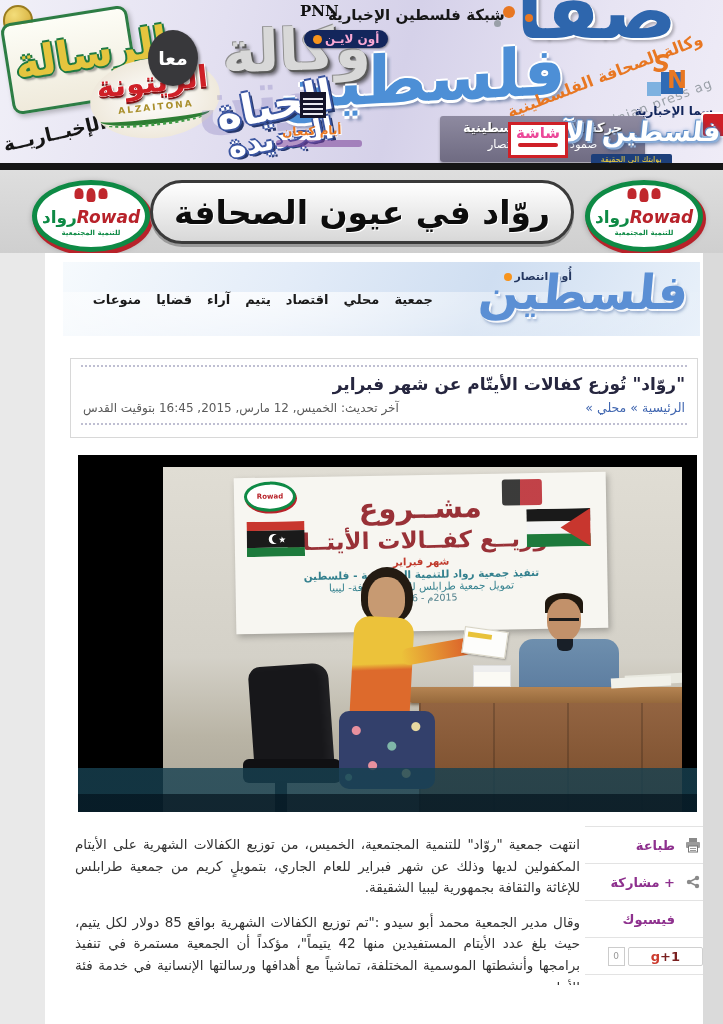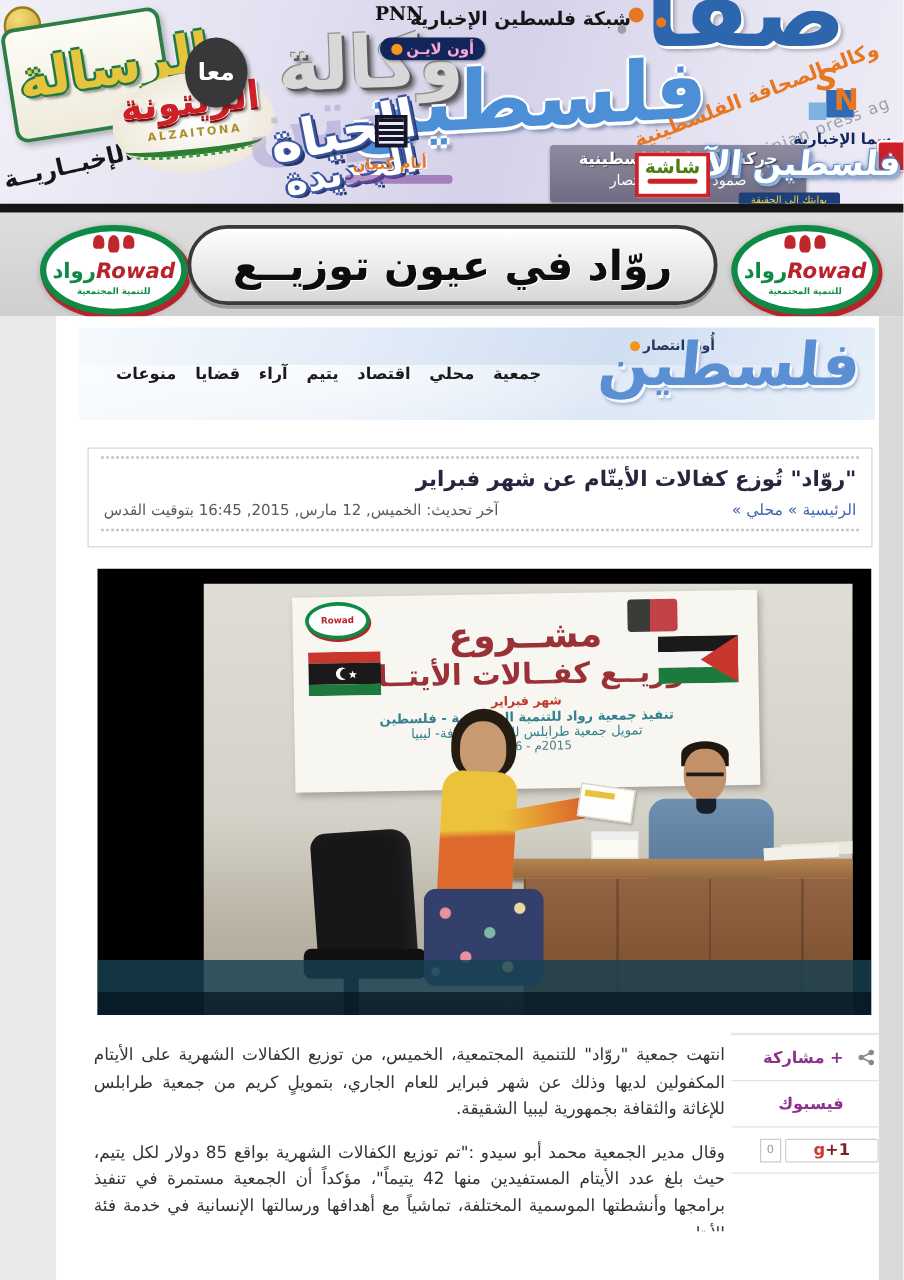--- a/index.html
+++ b/index.html
@@ -48,21 +48,21 @@
   .sama .sq1 { position:absolute; left:20px; top:16px; width:22px; height:22px; background:#2f6bb5; }
   .sama .sq2 { position:absolute; left:6px; top:26px; width:14px; height:14px; background:#7db1e0; }
   .sama .s { position:absolute; left:12px; top:-6px; font-size:24px; font-weight:bold; color:#e87722; font-style:italic; }
   .sama .n { position:absolute; left:26px; top:10px; font-size:24px; font-weight:bold; color:#e87722; }
   .sama-name { right:10px; top:104px; font-size:12px; font-weight:bold; color:#13265c; z-index:4; }
   .fnow { right:2px; top:116px; z-index:5; text-align:center; }
   .fnow .n { font-size:27px; font-weight:bold; color:#fff; transform:skewX(-6deg);
     text-shadow:0 0 4px #4a7fc1,-1px -1px 0 #6f9bd0,2px 2px 0 #9db9dd,3px 3px 4px rgba(30,60,110,.6); }
   .fnow .pill { margin-top:2px; display:inline-block; background:#1d3f7a; color:#f4d23c; font-size:8px; padding:1px 10px; border-radius:2px; }
   .shasha { left:508px; top:122px; width:60px; height:36px; background:#fff; border:3px solid #cf2027; z-index:5; text-align:center; }
-  .shasha .ar { font-size:15px; font-weight:bold; color:#4d7c0f; line-height:1.1; }
+  .shasha .ar { font-size:15px; font-weight:bold; color:#ec4899; line-height:1.1; }
   .shasha .bar { width:40px; height:4px; background:#cf2027; margin:1px auto 0; border-radius:2px; filter:blur(.4px); }
   .red-edge { right:-8px; top:112px; width:30px; height:26px; background:#cf2027; border-radius:4px; z-index:4; box-shadow:inset 0 0 0 2px #fff; }
 
   
   .rowad-banner { position:absolute; left:0; top:163px; width:723px; height:90px; background:linear-gradient(#dedede,#cfcfcf); border-top:7px solid #151515; }
   .rowad-oval { position:absolute; top:10px; width:118px; height:72px; background:#fff; border-radius:50%; border:5px solid #0e8a45; box-shadow:2px 3px 0 1px #b8222a,1px 2px 6px rgba(0,0,0,.35); text-align:center; }
   .rowad-oval .people { position:absolute; left:50%; top:3px; transform:translateX(-50%); display:flex; gap:3px; }
   .rowad-oval .people i { width:9px; height:11px; background:#c0272d; border-radius:50% 50% 30% 30%; }
   .rowad-oval .people i:nth-child(2){ height:14px; }
   .rowad-oval .txt { position:absolute; left:0; right:0; top:22px; font-size:17px; font-weight:bold; direction:ltr; }
@@ -215,21 +215,21 @@
     <div class="rowad-oval" style="left:32px;">
       <span class="people">
           <i></i>
           <i></i>
           <i></i>
         </span>
       <div class="txt"><span class="ar">رواد</span><span class="en">Rowad</span></div>
       <div class="sub">للتنمية المجتمعية</div>
     </div>
     <div class="banner-title-box">
-      <div class="banner-title">روّاد في عيون توزيــع</div>
+      <div class="banner-title">روّاد في عيون الصحافة</div>
     </div>
     <div class="rowad-oval" style="left:585px;">
       <span class="people">
           <i></i>
           <i></i>
           <i></i>
         </span>
       <div class="txt"><span class="ar">رواد</span><span class="en">Rowad</span></div>
       <div class="sub">للتنمية المجتمعية</div>
     </div>
@@ -320,20 +320,32 @@
       <div class="photo-overlay"></div>
     </div>
 
     <div class="article-zone">
       <div class="paras">
         <p>انتهت جمعية "روّاد" للتنمية المجتمعية، الخميس، من توزيع الكفالات الشهرية على الأيتام المكفولين لديها وذلك عن شهر فبراير للعام الجاري، بتمويلٍ كريم من جمعية طرابلس للإغاثة والثقافة بجمهورية ليبيا الشقيقة.</p>
         <p>وقال مدير الجمعية محمد أبو سيدو :"تم توزيع الكفالات الشهرية بواقع 85 دولار لكل يتيم، حيث بلغ عدد الأيتام المستفيدين منها 42 يتيماً"، مؤكداً أن الجمعية مستمرة في تنفيذ برامجها وأنشطتها الموسمية المختلفة، تماشياً مع أهدافها ورسالتها الإنسانية في خدمة فئة الأيتام.</p>
       </div>
       <div class="share-col">
         <div class="share-sep"></div>
+        <div class="share-row">
+          <span class="ic">
+            <svg width="16" height="15" viewBox="0 0 16 15">
+                <rect x="4" y="0" width="8" height="4" fill="#8a8a8a"></rect>
+                <rect x="1" y="4" width="14" height="6" rx="1" fill="#9c9c9c"></rect>
+                <rect x="3.5" y="8" width="9" height="6" fill="#fff" stroke="#777"></rect>
+                <line x1="5" y1="10.5" x2="11" y2="10.5" stroke="#999"></line>
+                <line x1="5" y1="12.5" x2="11" y2="12.5" stroke="#999"></line>
+              </svg>
+          </span>
+          <span class="lbl">طباعة</span>
+        </div>
         <div class="share-sep"></div>
         <div class="share-row">
           <span class="ic">
             <svg width="14" height="14" viewBox="0 0 14 14">
                 <path d="M3 7 L11 3 M3 7 L11 11" stroke="#8a8a8a" stroke-width="1.4" fill="none"></path>
                 <circle cx="3" cy="7" r="2.2" fill="#8a8a8a"></circle>
                 <circle cx="11" cy="3" r="2.2" fill="#8a8a8a"></circle>
                 <circle cx="11" cy="11" r="2.2" fill="#8a8a8a"></circle>
               </svg>
           </span>

